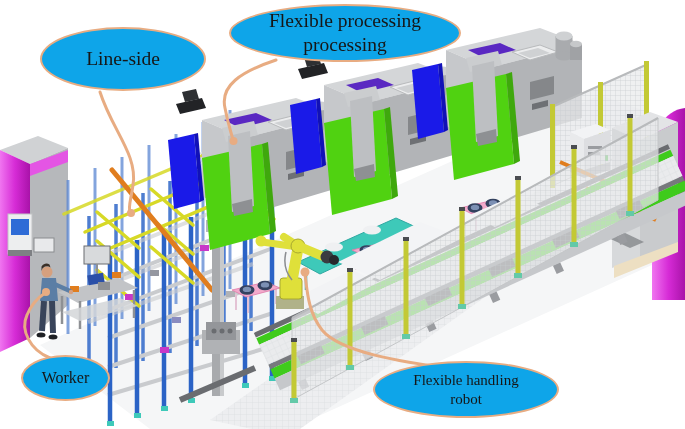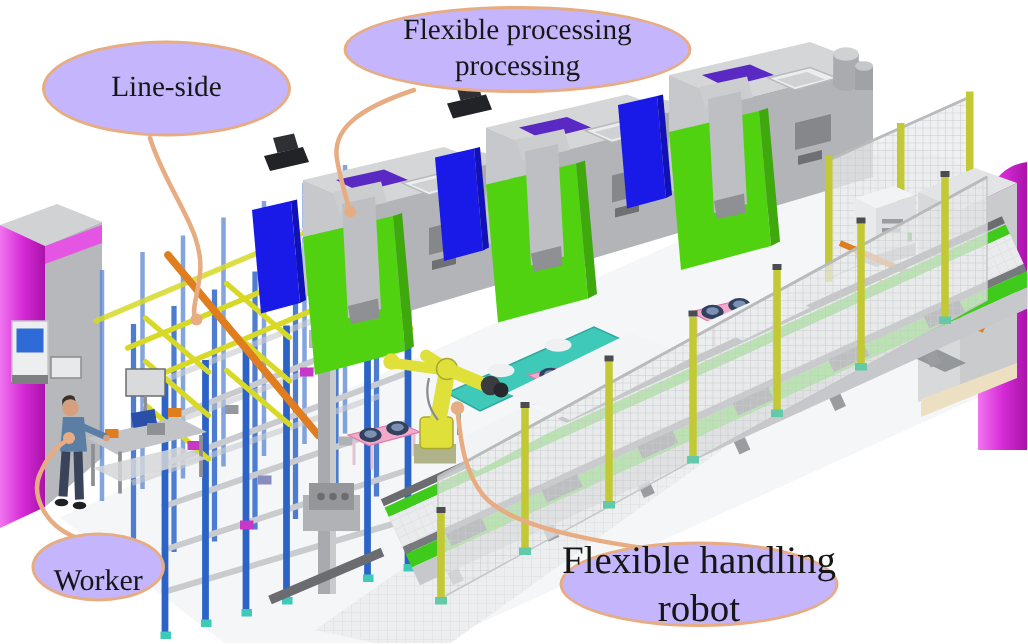--- a/index.html
+++ b/index.html
@@ -1,25 +1,25 @@
 <!DOCTYPE html>
 <html style="--callout-tan: #E8AC82; --text-dark: #161616; --panel-blue: #1A1AE8; --panel-green: #50D211; --roof-purple: #5A28C2; --magenta: #DC35DC; --robot-yellow: #DFE03A; --rack-blue: #2B63C6; --rail-yellow: #D7D926; --rail-orange: #E07D1E; --fence-yellow: #C3C935; --belt-green: #3FCB1C; --teal: #3EC9B9; --fixture-pink: #F2AACB; --skin: #D6A07E; --shirt-blue: #5B7EA5; --pants-navy: #39445A;"><head>
 <meta charset="utf-8">
 <style>
   html,body{margin:0;padding:0;width:685px;height:429px;background:#fff;overflow:hidden;}
   .figure{position:relative;width:685px;height:429px;background:#fff;font-family:"Liberation Serif",serif;}
   svg{position:absolute;left:0;top:0;}
-  .callout{position:absolute;border:2.6px solid var(--callout-tan);border-radius:50%;background:#c4b5fd;
+  .callout{position:absolute;border:2.6px solid var(--callout-tan);border-radius:50%;background:#0ea5e9;
     display:flex;flex-direction:column;align-items:center;justify-content:center;text-align:center;
     color:var(--text-dark);line-height:1.22;z-index:3;box-sizing:border-box;}
   .callout span{display:block;white-space:nowrap;}
-  .co-warehouse{left:28px;top:27px;width:166px;height:64px;font-size:19.5px;}
+  .co-warehouse{left:40px;top:27px;width:166px;height:64px;font-size:19.5px;}
   .co-equipment{left:229px;top:4px;width:232px;height:58px;font-size:19.5px;}
-  .co-worker{left:21px;top:355px;width:89px;height:46px;font-size:20px;justify-content:flex-end;}
-  .co-robot{left:373px;top:361px;width:186px;height:57px;font-size:26px;}
+  .co-worker{left:21px;top:355px;width:89px;height:46px;font-size:16px;}
+  .co-robot{left:373px;top:361px;width:186px;height:57px;font-size:15px;}
   .leader{stroke:var(--callout-tan);stroke-width:3;fill:none;stroke-linecap:round;}
   .tip{fill:var(--callout-tan);}
 </style>
 </head>
 <body>
 
 <div class="figure">
 <svg width="685" height="429" viewBox="0 0 685 429">
   <defs>
     <pattern id="meshW" width="6" height="6" patternUnits="userSpaceOnUse">

